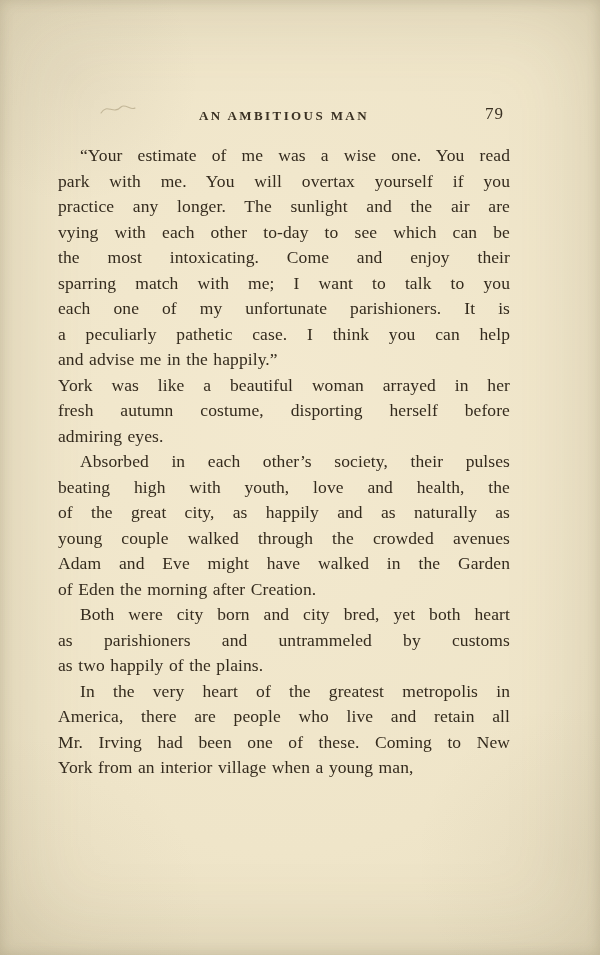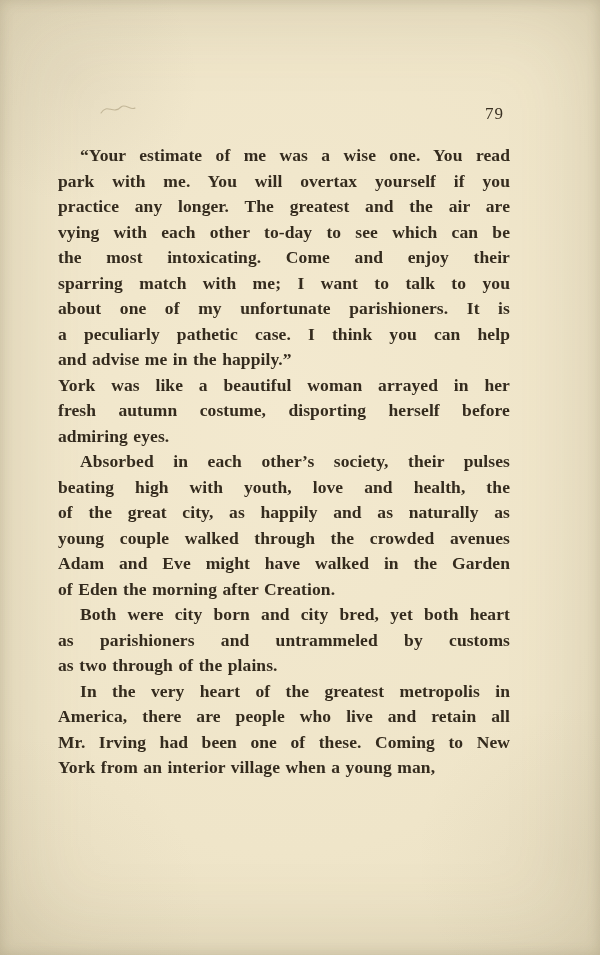--- a/index.html
+++ b/index.html
@@ -63,21 +63,21 @@
     position: absolute;
     left: 58px;
     top: 143px;
     width: 452px;
     font-size: 17.5px;
     line-height: 25.5px;
     letter-spacing: 0.1px;
     word-spacing: 1px;
   }
 
-  .paragraph { margin: 0; font-weight: bold; }
+  .paragraph { margin: 0; }
 
   .line {
     text-align: justify;
     text-align-last: justify;
     white-space: normal;
   }
   .line.first { padding-left: 22px; }
   .line.last  { text-align-last: left; }
 
   .pencil-mark {
@@ -90,52 +90,53 @@
 </head>
 <body>
 
 <div class="scan">
 
   <svg class="pencil-mark" width="40" height="20" viewBox="0 0 40 20">
     <path d="M3,13 C9,3 15,15 23,7 C27,3 33,11 37,8" fill="none" stroke="#a29472" stroke-width="1.1" stroke-linecap="round"></path>
   </svg>
 
   <div class="header-row">
+    <div class="running-title">AN AMBITIOUS MAN</div>
     <div class="page-number">79</div>
   </div>
 
   <div class="text-block">
       <div class="paragraph">
         <div class="line first">“Your estimate of me was a wise one.  You read</div>
         <div class="line">park with me.  You will overtax yourself if you</div>
-        <div class="line">practice any longer.  The greatest and the air are</div>
+        <div class="line">practice any longer.  The sunlight and the air are</div>
         <div class="line">vying with each other to-day to see which can be</div>
         <div class="line">the most intoxicating.  Come and enjoy their</div>
         <div class="line">sparring match with me; I want to talk to you</div>
-        <div class="line">about one of my unfortunate parishioners.  It is</div>
+        <div class="line">each one of my unfortunate parishioners.  It is</div>
         <div class="line">a peculiarly pathetic case.  I think you can help</div>
         <div class="line last">and advise me in the happily.”</div>
       </div>
       <div class="paragraph">
         <div class="line">York was like a beautiful woman arrayed in her</div>
         <div class="line">fresh autumn costume, disporting herself before</div>
         <div class="line last">admiring eyes.</div>
       </div>
       <div class="paragraph">
         <div class="line first">Absorbed in each other’s society, their pulses</div>
         <div class="line">beating high with youth, love and health, the</div>
         <div class="line">of the great city, as happily and as naturally as</div>
         <div class="line">young couple walked through the crowded avenues</div>
         <div class="line">Adam and Eve might have walked in the Garden</div>
         <div class="line last">of Eden the morning after Creation.</div>
       </div>
       <div class="paragraph">
         <div class="line first">Both were city born and city bred, yet both heart</div>
         <div class="line">as parishioners and untrammeled by customs</div>
-        <div class="line last">as two through of the plains.</div>
+        <div class="line last">as two happily of the plains.</div>
       </div>
       <div class="paragraph">
         <div class="line first">In the very heart of the greatest metropolis in</div>
         <div class="line">America, there are people who live and retain all</div>
         <div class="line">Mr. Irving had been one of these.  Coming to New</div>
         <div class="line last">York from an interior village when a young man,</div>
       </div>
     </div>
 
 </div>

